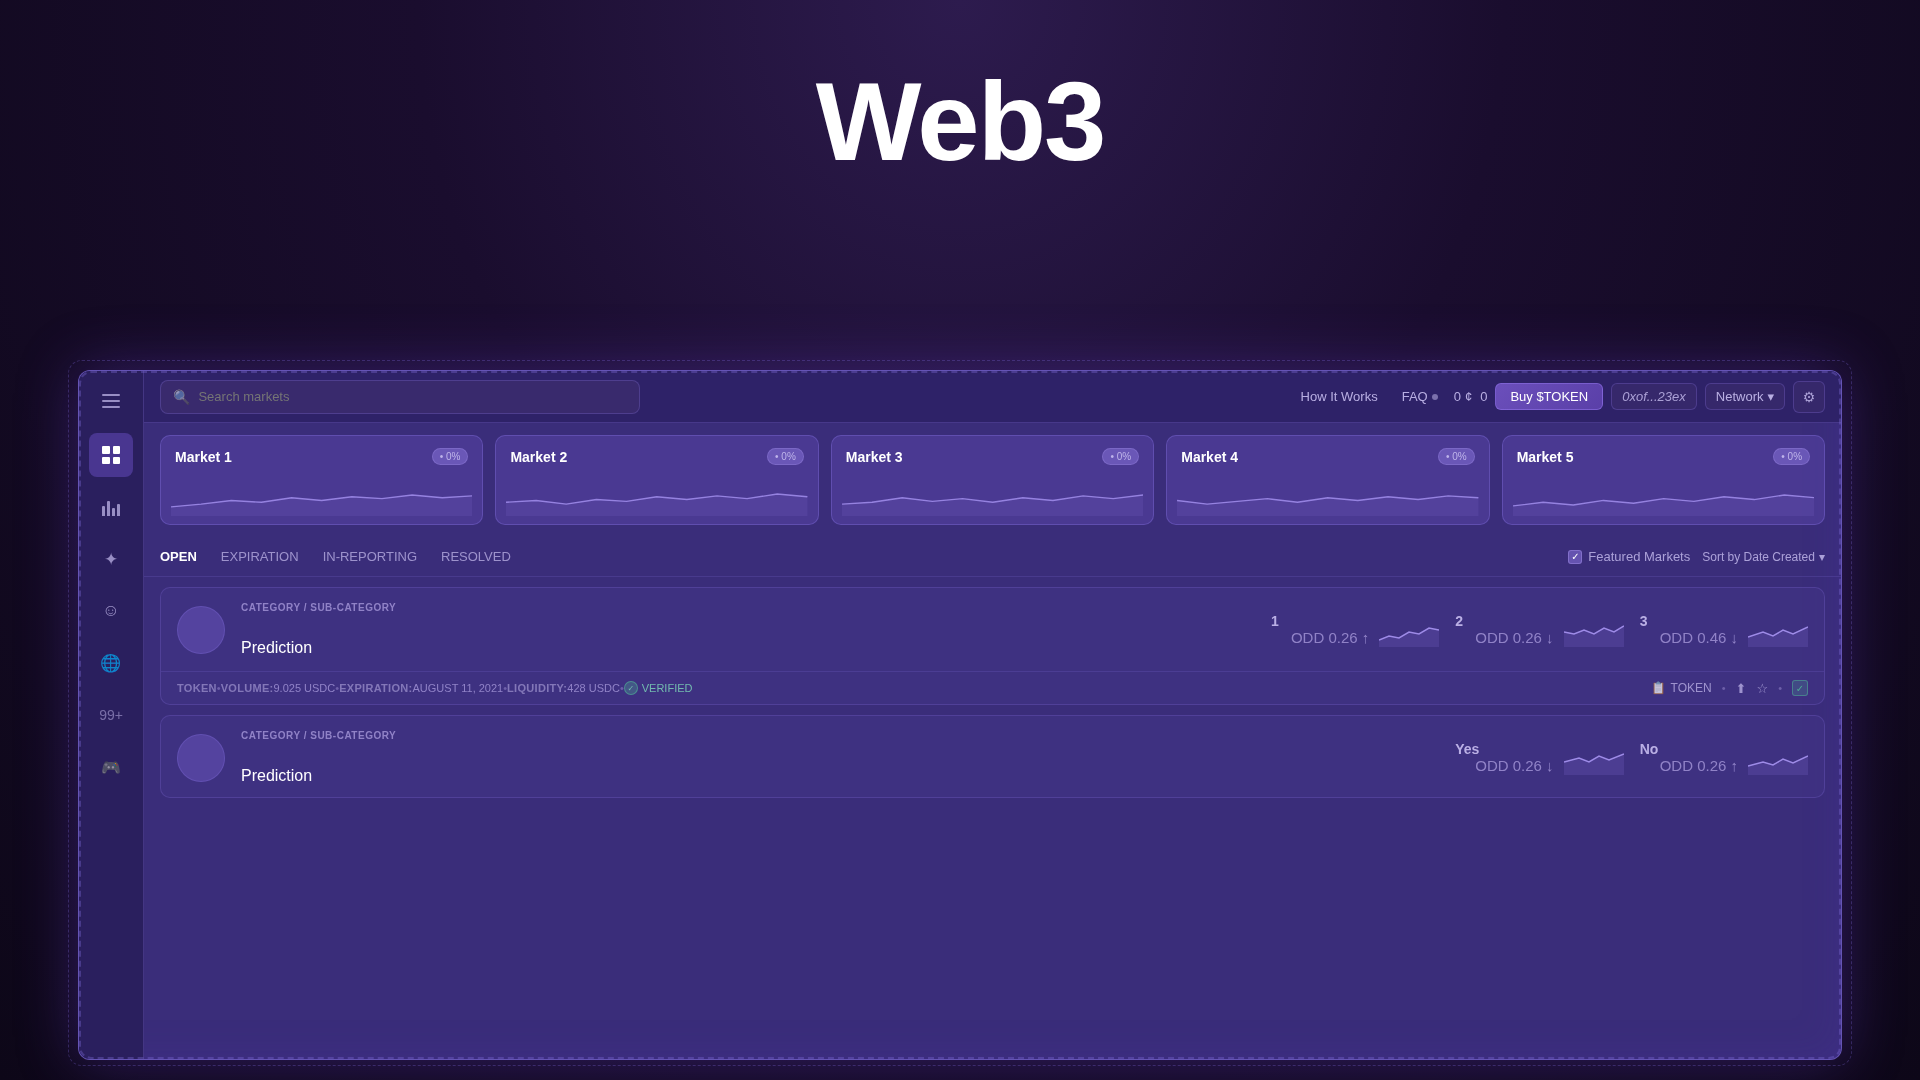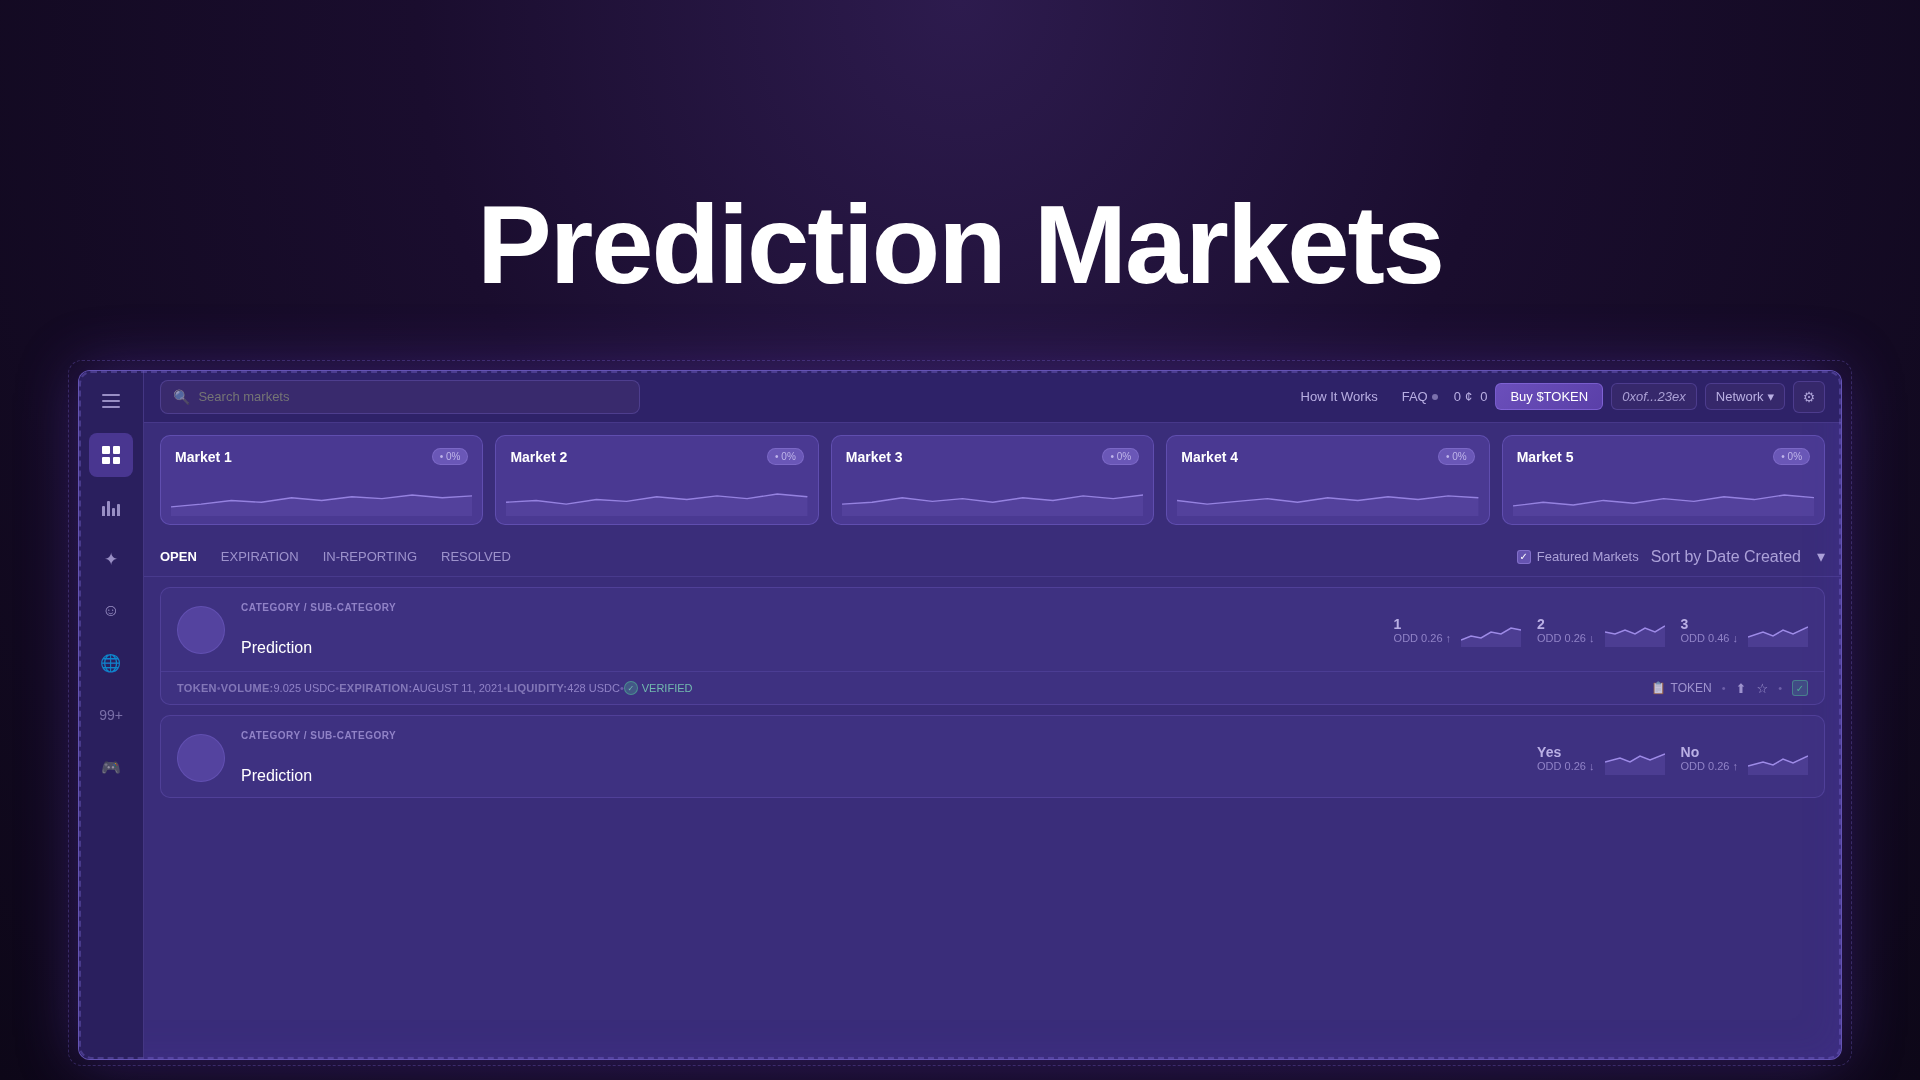--- a/index.html
+++ b/index.html
@@ -368,25 +368,25 @@
       border-radius: 3px;
       display: flex;
       align-items: center;
       justify-content: center;
       font-size: 10px;
       color: #fff;
     }
 
     .sort-dropdown {
       color: rgba(200, 190, 240, 0.8);
-      font-size: 16px;
+      font-size: 12px;
       cursor: pointer;
       display: flex;
       align-items: center;
-      gap: 16px;
+      gap: 4px;
     }
 
     
     .markets-list {
       flex: 1;
       overflow-y: auto;
       padding: 0 16px;
     }
 
     .market-list-item {
@@ -452,21 +452,22 @@
     }
 
     .outcome-number {
       color: rgba(200, 190, 240, 0.9);
       font-size: 14px;
       font-weight: 600;
     }
 
     .outcome-odd {
       color: rgba(180, 165, 230, 0.7);
-      font-size: 11px;
+      font-size: 15px;
+      margin-left: 20px;
     }
 
     .outcome-chart {
       width: 60px;
       height: 35px;
     }
 
     .outcome-chart-line {
       stroke: rgba(180, 160, 255, 0.8);
       stroke-width: 1.5;
@@ -595,22 +596,21 @@
       z-index: 0;
     }
   </style>
 </head>
 <body>
 
 <div class="outer-dashed"></div>
 
 <div class="hero-title">
   <h1>
-    <br>
-    <span>Prediction Markets</span>
+    <span>Web3</span><br>
   </h1>
 </div>
 
 <div class="app-window">
   <div class="dashed-overlay"></div>
 
   <div class="sidebar">
     <div class="sidebar-menu-icon">
       <span></span>
         <span></span>

